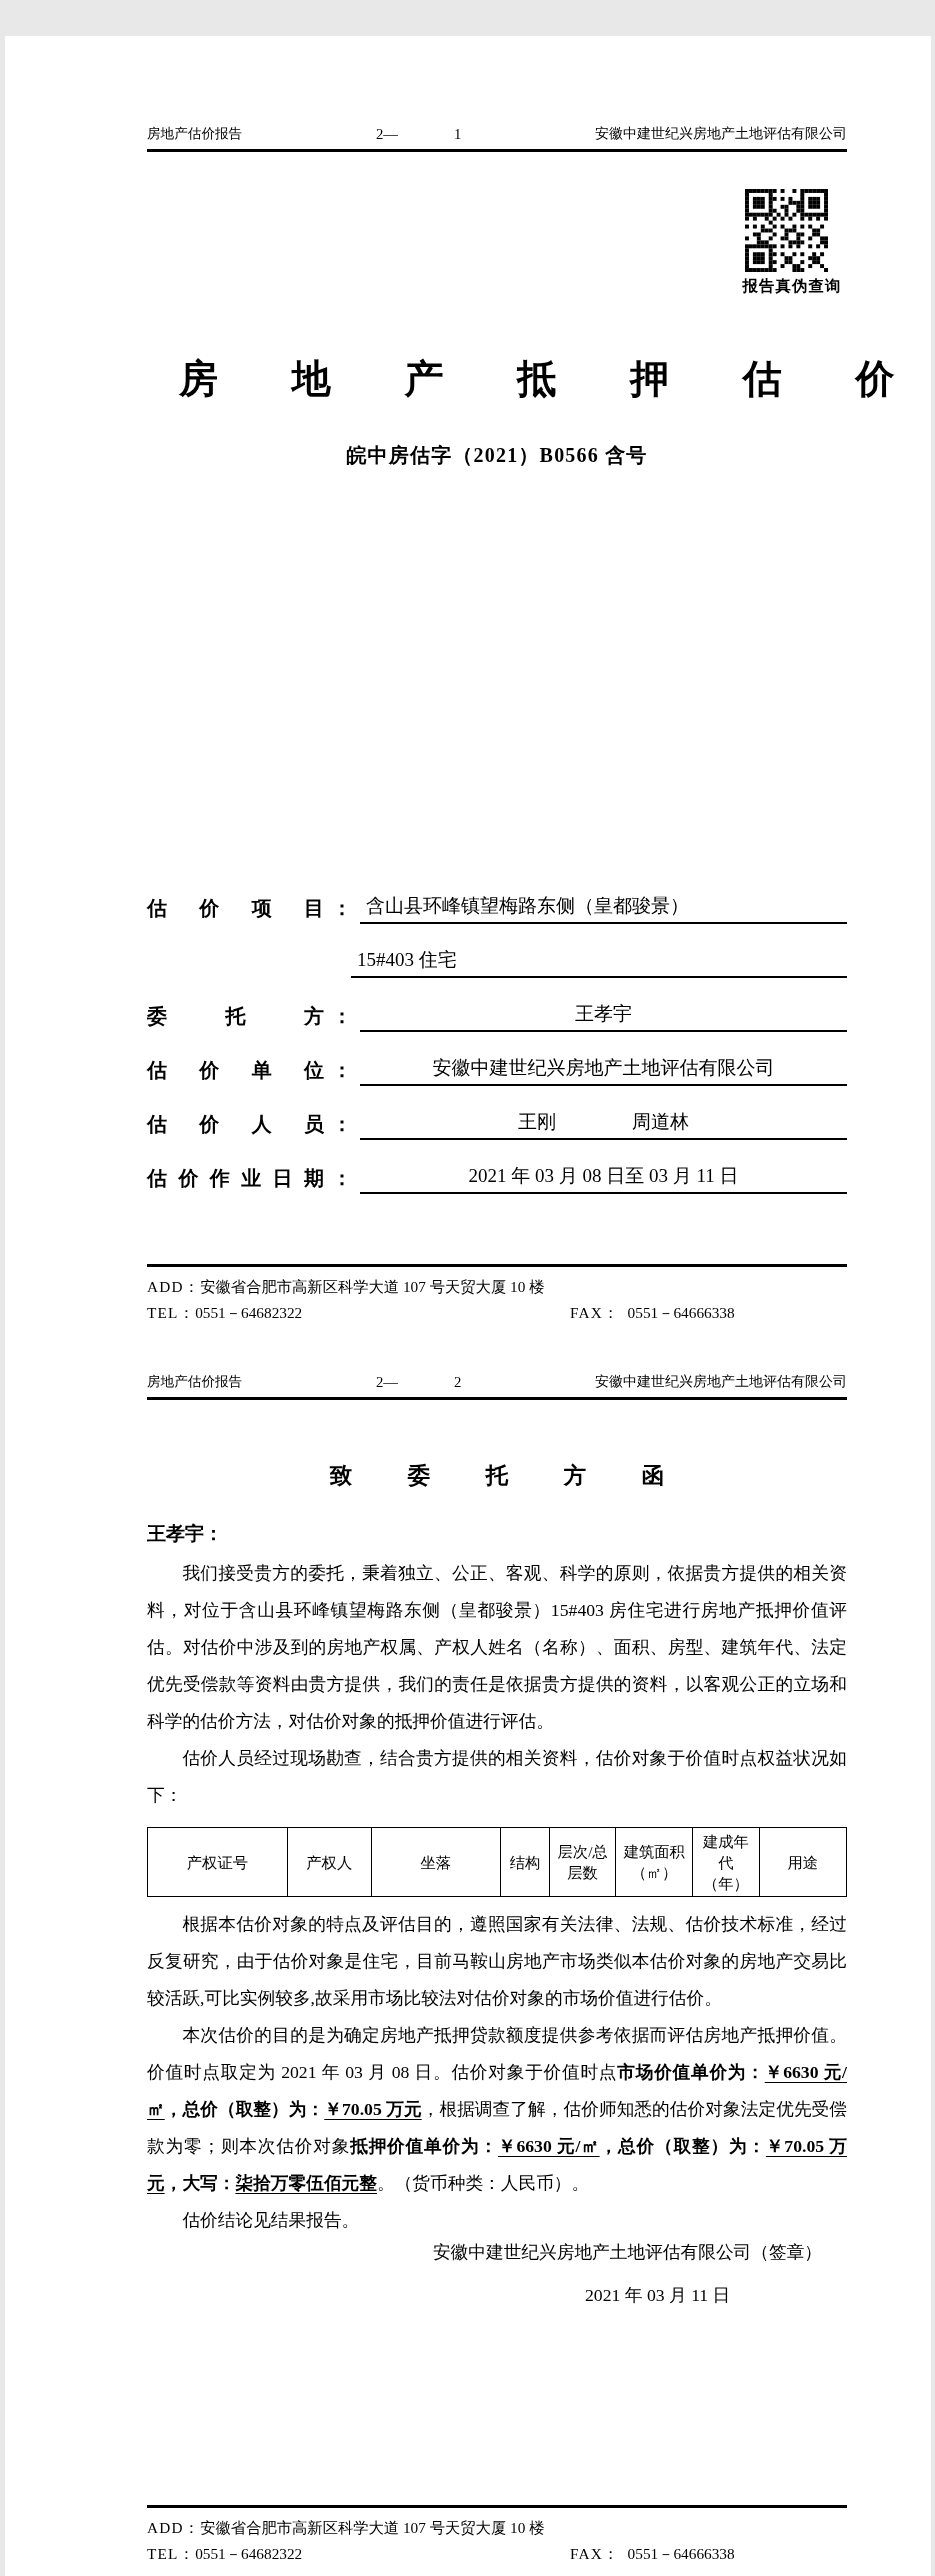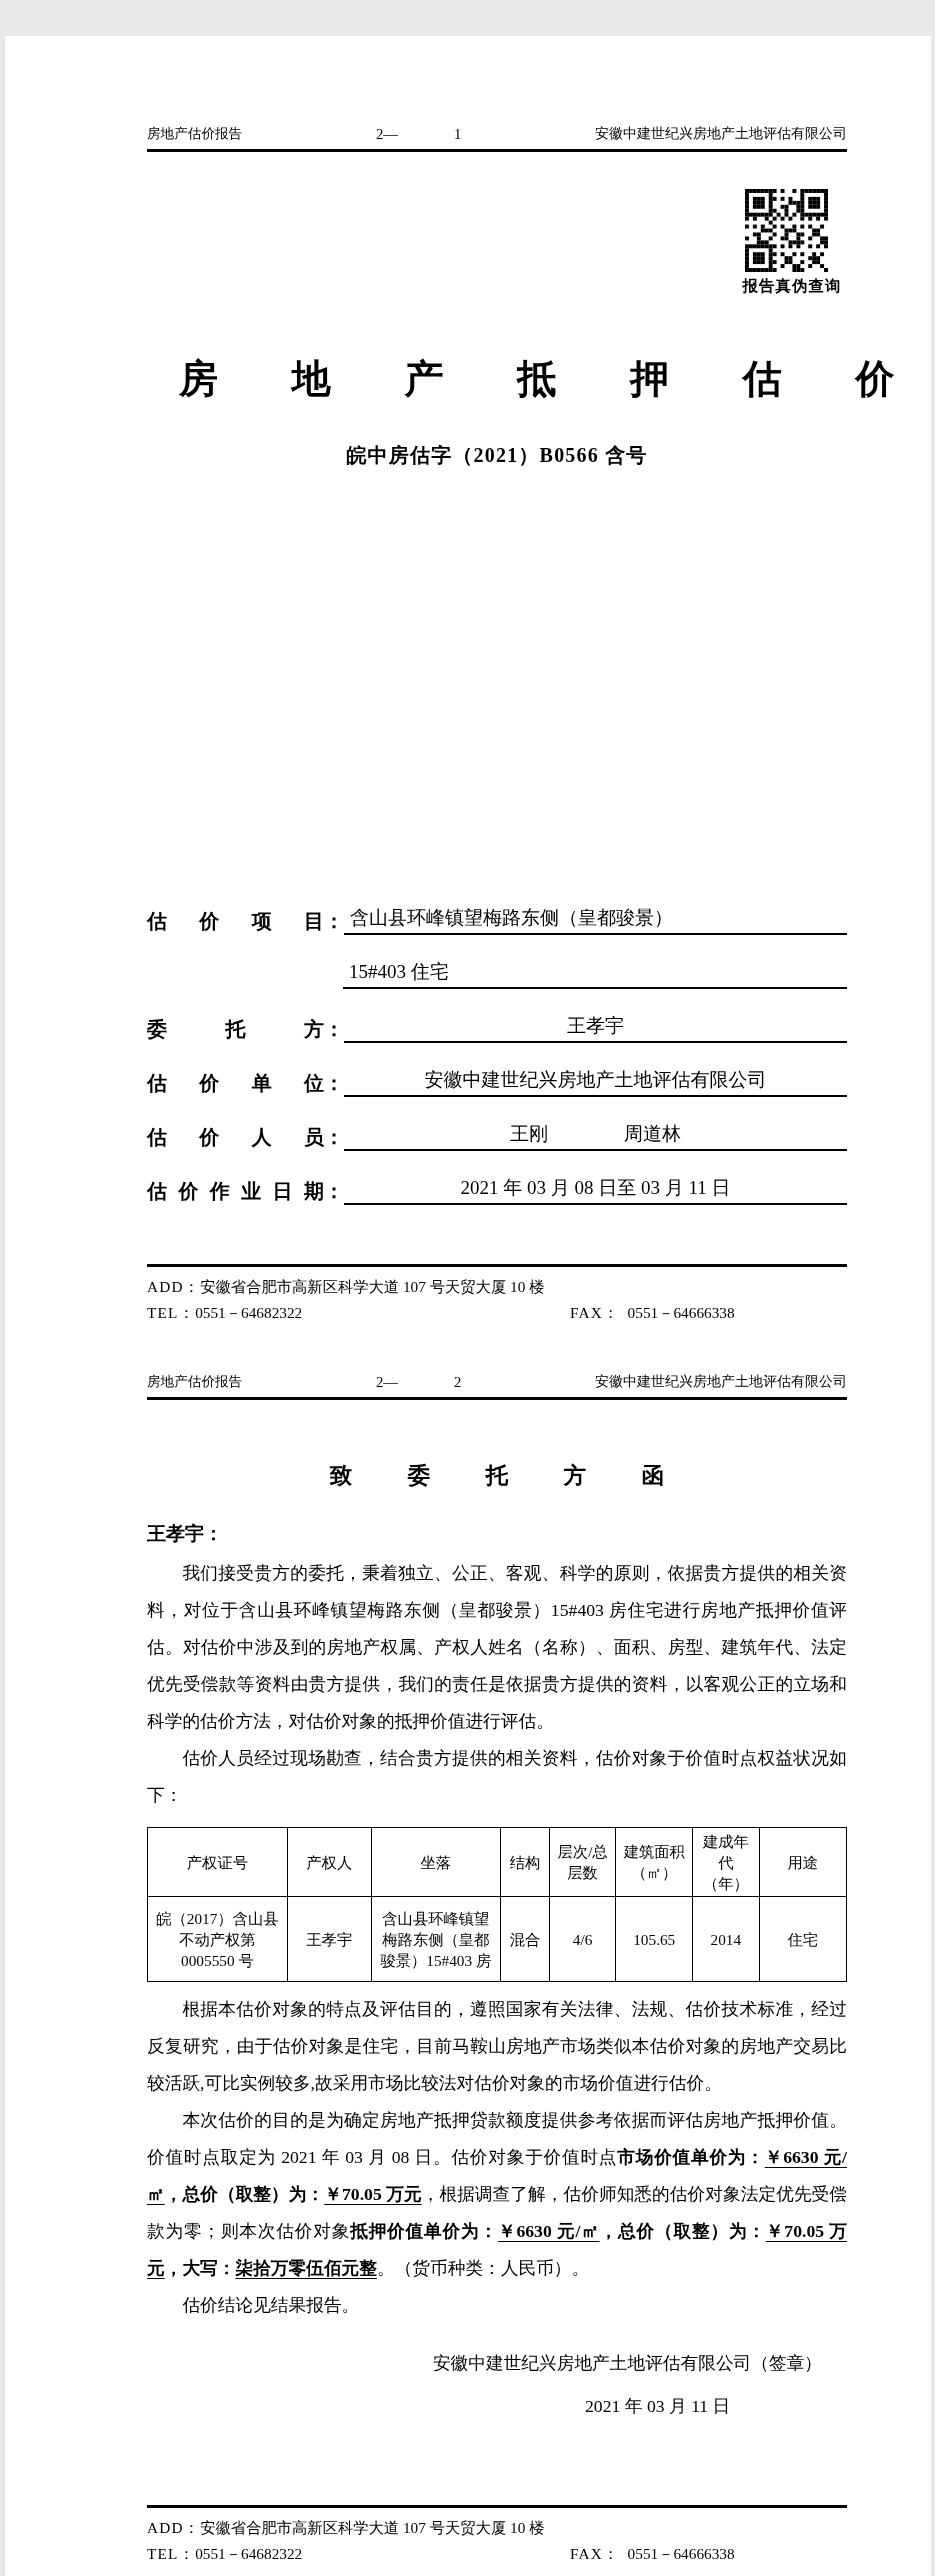--- a/index.html
+++ b/index.html
@@ -39,21 +39,21 @@
   .main-title{
     margin:52px 0 0 0;text-align:center;
     font-size:39px;font-weight:bold;line-height:59px;
     letter-spacing:32px;padding-left:32px;white-space:nowrap;
   }
   .report-no{
     margin-top:34px;text-align:center;
     font-size:20px;font-weight:bold;letter-spacing:1.2px;line-height:26px;
   }
   .fields{margin-top:413px;}
-  .field-row{display:flex;align-items:flex-end;height:54px;}
+  .field-row{display:flex;align-items:center;height:54px;gap:8px;}
   .f-label{
     width:177px;flex:0 0 177px;
     font-weight:bold;font-size:20px;line-height:27px;
     text-align:justify;text-align-last:justify;white-space:nowrap;
   }
   .f-colon{font-weight:bold;font-size:20px;line-height:27px;}
   .f-spacer{width:196px;flex:0 0 196px;}
   .f-value{
     flex:1;border-bottom:2.4px solid #000;
     text-align:center;font-size:19px;line-height:26px;
@@ -100,21 +100,21 @@
   }
   table.rights th,table.rights td{
     border:1.2px solid #000;text-align:center;vertical-align:middle;
     padding:2.4px 3.5px;line-height:21px;font-weight:normal;
   }
   table.rights tr.hrow{height:66px;}
   table.rights tr.drow{height:85px;}
   table.rights tr.drow td{border-bottom-width:1.8px;}
 
   
-  .sig-company{margin-top:26px;font-size:17.7px;line-height:26px;text-align:right;padding-right:25px;}
+  .sig-company{font-size:17.7px;line-height:26px;text-align:right;padding-right:25px;}
   .sig-legal{margin-top:16.5px;font-size:17.7px;line-height:26px;padding-left:447px;}
   .sig-date{margin-top:16.5px;font-size:17.7px;line-height:26px;padding-left:438px;}
 </style>
 </head>
 <body>
 
 <div class="page">
 
   <section class="sheet sheet1">
     <div class="content">
@@ -422,30 +422,20 @@
             <tr class="hrow">
           <th>产权证号</th>
           <th>产权人</th>
           <th>坐落</th>
           <th>结构</th>
           <th>层次/总层数</th>
           <th>建筑面积（㎡）</th>
           <th>建成年代（年）</th>
           <th>用途</th>
         </tr>
-        <tr class="drow">
-          <td>皖（2017）含山县不动产权第 0005550 号</td>
-          <td>王孝宇</td>
-          <td>含山县环峰镇望梅路东侧（皇都骏景）15#403 房</td>
-          <td>混合</td>
-          <td>4/6</td>
-          <td>105.65</td>
-          <td>2014</td>
-          <td>住宅</td>
-        </tr>
       </tbody>
         </table>
 
       <p class="para first">根据本估价对象的特点及评估目的，遵照国家有关法律、法规、估价技术标准，经过反复研究，由于估价对象是住宅，目前马鞍山房地产市场类似本估价对象的房地产交易比较活跃,可比实例较多,故采用市场比较法对估价对象的市场价值进行估价。</p>
 
       <p class="para"><span>本次估价的目的是为确定房地产抵押贷款额度提供参考依据而评估房地产抵押价值。价值时点取定为 2021 年 03 月 08 日。估价对象于价值时点</span><span class="seg-b">市场价值单价为：</span><span class="seg-bu">￥6630 元/㎡</span><span class="seg-b">，总价（取整）为：</span><span class="seg-bu">￥70.05 万元</span><span>，根据调查了解，估价师知悉的估价对象法定优先受偿款为零；则本次估价对象</span><span class="seg-b">抵押价值单价为：</span><span class="seg-bu">￥6630 元/㎡</span><span class="seg-b">，总价（取整）为：</span><span class="seg-bu">￥70.05 万元</span><span class="seg-b">，大写：</span><span class="seg-bu">柒拾万零伍佰元整</span><span>。（货币种类：人民币）。</span></p>
 
       <p class="para">估价结论见结果报告。</p>
 
       <div class="sig-company">安徽中建世纪兴房地产土地评估有限公司（签章）</div>

